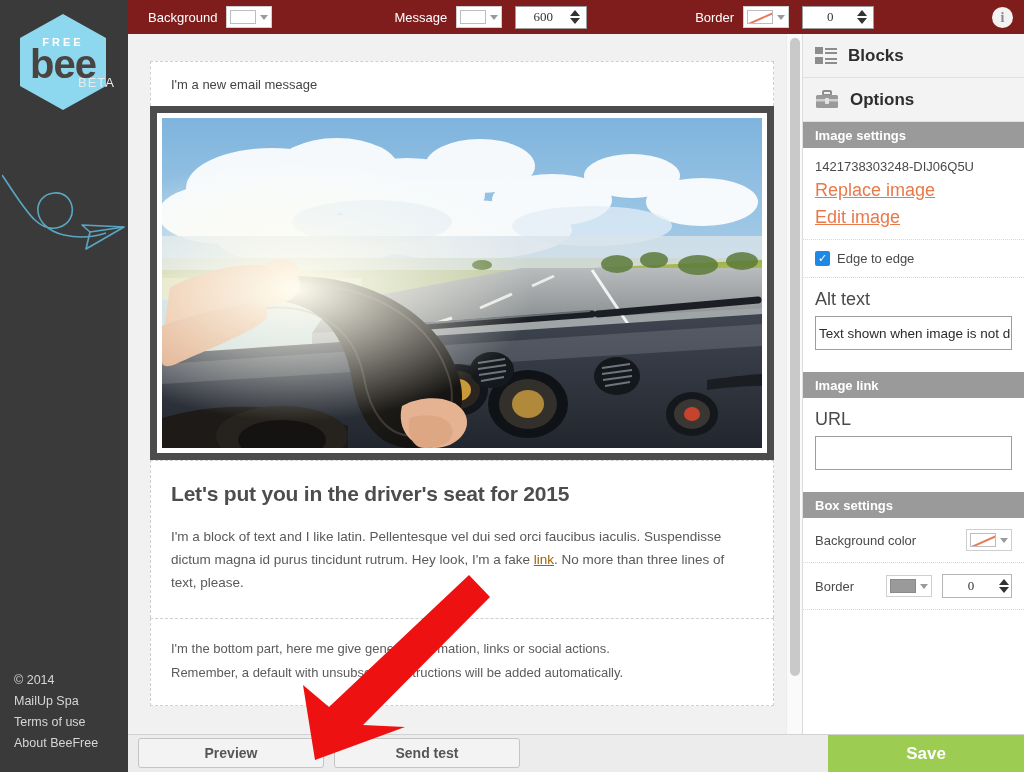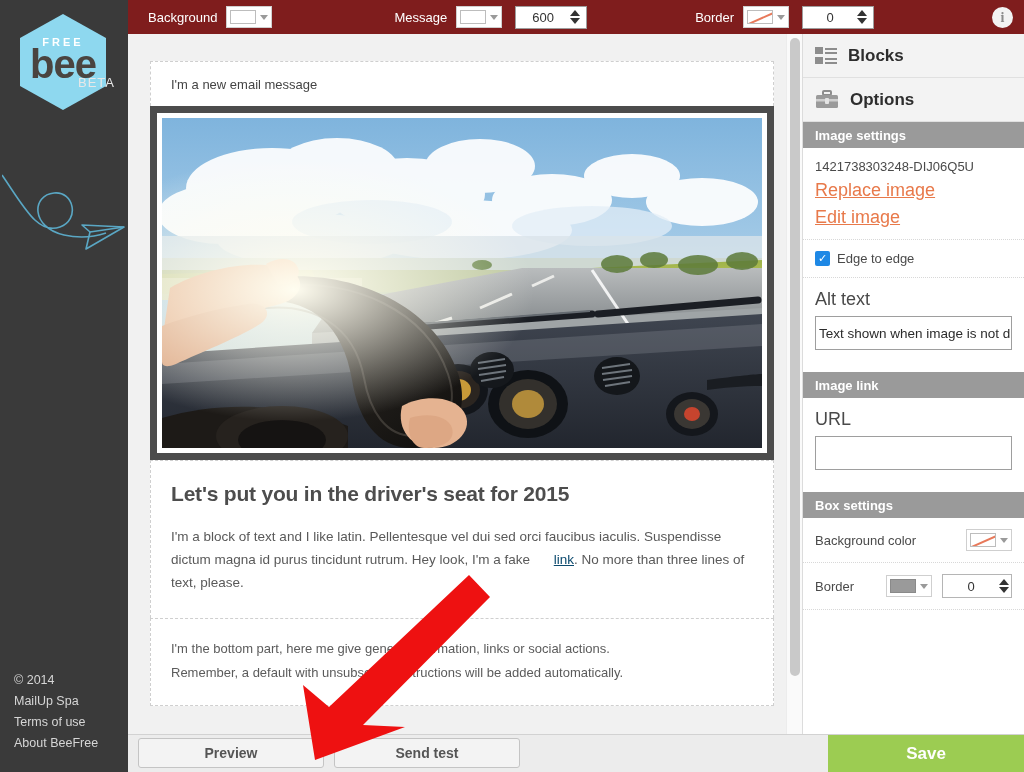--- a/index.html
+++ b/index.html
@@ -63,21 +63,21 @@
     border-top: 5px solid #9a9a9a; margin-left: 4px;
   }
   .swatch-wrap {
     display: flex; align-items: center; background: #fff; border: 1px solid #cfcfcf;
     padding: 2px 3px 2px 3px; height: 22px;
   }
   .num-field {
     display: flex; align-items: center; background: #fff; border: 1px solid #9e9e9e;
     height: 23px; width: 72px; padding: 0 4px 0 0; margin-left: 13px;
   }
-  .num-val { flex: 1; text-align: center; font-size: 13px; color: #333; }
+  .num-val { flex: 1; text-align: center; font-size: 13px; color: #333; font-family: Liberation Serif, serif; }
   .spinner { display: flex; flex-direction: column; gap: 2px; padding-right: 2px; }
   .spin-up, .spin-dn { width: 0; height: 0; border-left: 5px solid transparent; border-right: 5px solid transparent; }
   .spin-up { border-bottom: 6px solid #333; }
   .spin-dn { border-top: 6px solid #333; }
   .info-icon {
     position: absolute; right: 11px; top: 7px; width: 21px; height: 21px; border-radius: 50%;
     background: #f2f2f2; color: #8a8a8a; font-size: 14px; font-weight: bold;
     font-family: "Liberation Serif", serif;
     display: flex; align-items: center; justify-content: center;
   }
@@ -97,21 +97,21 @@
   .img-selected {
     border: 7px solid #4c4c4c; background: #fff; padding: 5px; position: relative;
   }
   .photo { position: relative; width: 100%; height: 330px; overflow: hidden; background: #87b4d4; }
   .row-main { padding: 20px 20px 24px 20px; }
   .headline {
     font-size: 21px; font-weight: bold; color: #4d4d4d; line-height: 1.25;
     letter-spacing: -0.2px; margin-bottom: 18px;
   }
   .bodytext { font-size: 13.5px; color: #595959; line-height: 23px; }
-  .bodytext a { color: #0c4a6e; text-decoration: underline; margin-left: 20px; }
+  .bodytext a { color: #a16207; text-decoration: underline; }
   .row-footer { padding: 18px 20px 20px 20px; font-size: 13px; color: #5b5b5b; line-height: 24px; }
 
   
   #canvas-scroll {
     position: absolute; left: 786px; top: 34px; width: 16px; height: 700px; background: #fafafa;
     border-left: 1px solid #ececec;
   }
   #canvas-thumb {
     position: absolute; left: 3px; top: 4px; width: 10px; height: 638px;
     background: #c9c9c9; border-radius: 5px;

